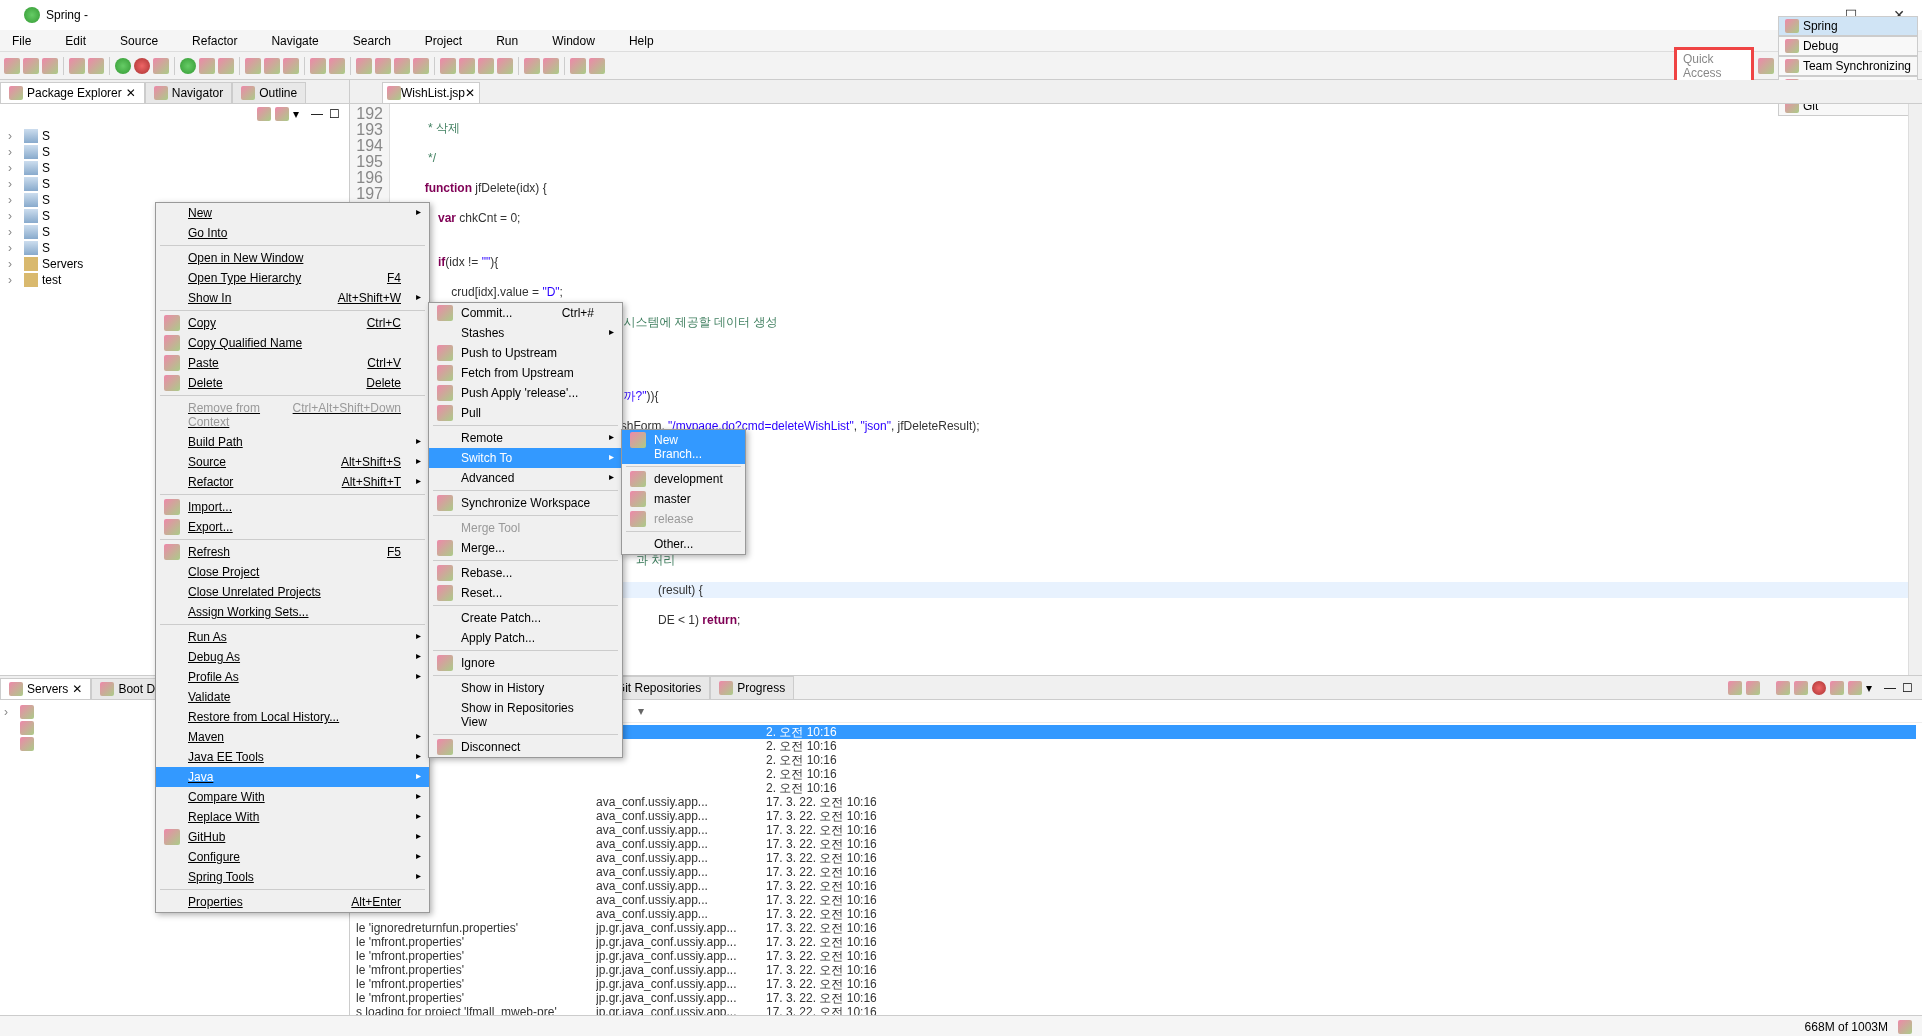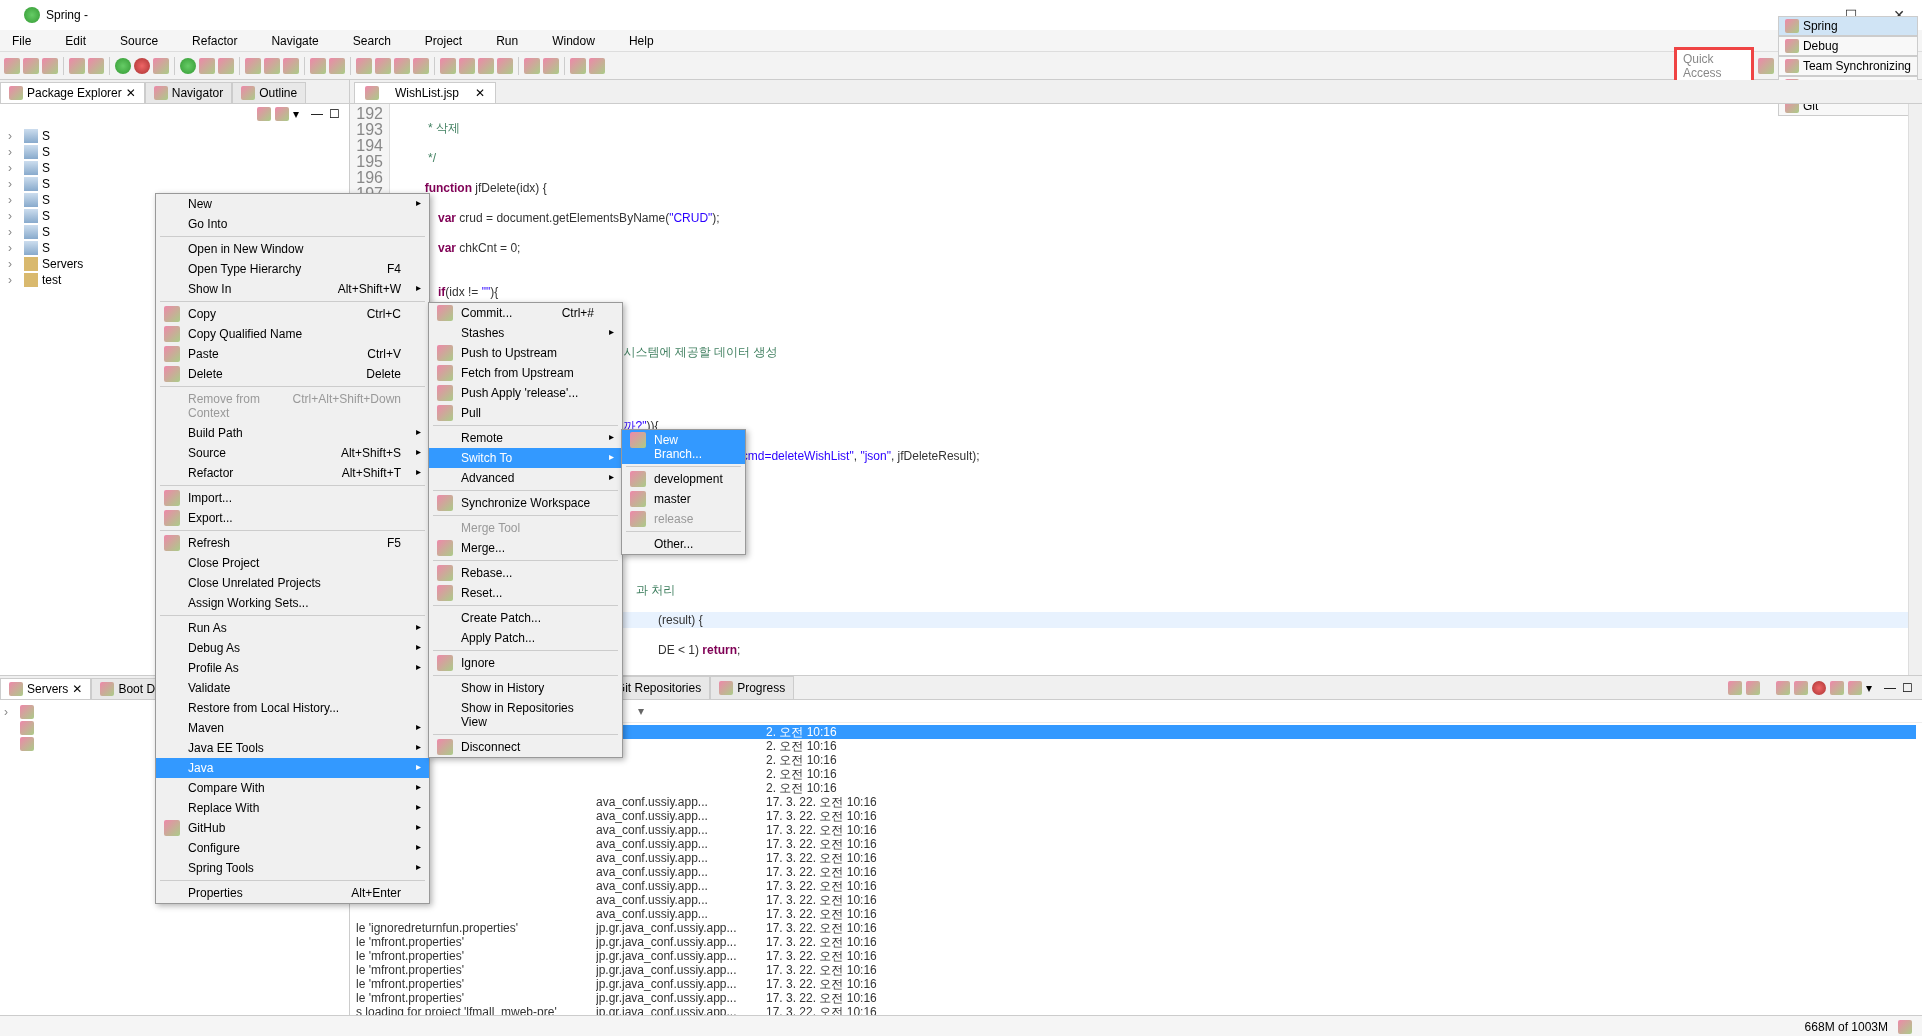--- a/index.html
+++ b/index.html
@@ -29,21 +29,21 @@
 .view-tab.inactive { background: #e8e8e8; }
 .view-toolbar { display: flex; justify-content: flex-end; gap: 4px; padding: 3px 6px; }
 .mini-icon { width: 14px; height: 14px; display: inline-block; }
 .tree { padding: 4px 8px; }
 .tree-item { display: flex; align-items: center; gap: 4px; padding: 1px 0; font-size: 11px; }
 .tree-arrow { color: #888; width: 12px; }
 .tree-icon { width: 14px; height: 14px; display: inline-block; }
 
 .editor-pane { flex: 1; display: flex; flex-direction: column; position: relative; }
 .editor-tabs { display: flex; background: #f0f0f0; border-bottom: 1px solid #ccc; height: 24px; align-items: flex-end; padding-left: 4px; }
-.editor-tab { padding: 3px 10px; border: 1px solid #ccc; border-bottom: none; background: #fff; display: flex; gap: 16px; align-items: center; font-size: 11px; }
+.editor-tab { padding: 3px 4px; border: 1px solid #ccc; border-bottom: none; background: #fff; display: flex; gap: 0; align-items: center; font-size: 11px; margin-left: 28px; }
 .code-area { display: flex; flex: 1; font-family: Consolas, monospace; font-size: 13px; overflow: hidden; position: relative; }
 .gutter { background: #f5f5f5; border-right: 1px solid #ddd; padding: 2px 6px; text-align: right; color: #888; width: 40px; }
 .gutter div { line-height: 16px; font-size: 16px; }
 .code { padding: 2px 8px; white-space: pre; color: #333; flex: 1; }
 .code div { line-height: 16px; }
 .kw { color: #7f0055; font-weight: bold; }
 .str { color: #2a00ff; }
 .cm { color: #3f7f5f; }
 .hl-line { background: #e8f2fe; }
 
@@ -63,21 +63,21 @@
 .statusbar { height: 22px; border-top: 1px solid #ccc; display: flex; justify-content: flex-end; align-items: center; padding: 0 10px; gap: 10px; font-size: 11px; background: #f5f5f5; }
 
 .context-menu { position: absolute; background: #f0f0f0; border: 1px solid #999; box-shadow: 2px 2px 6px rgba(0,0,0,0.3); z-index: 100; }
 .cm-item { padding: 3px 28px 3px 32px; display: flex; justify-content: space-between; gap: 30px; font-size: 12px; position: relative; }
 .cm-item.highlight { background: #3399ff; color: #fff; }
 .cm-item.disabled { color: #999; }
 .cm-sep { height: 1px; background: #ccc; margin: 2px 4px; }
 .cm-arrow::after { content: "▸"; position: absolute; right: 8px; font-size: 10px; }
 .cm-icon { position: absolute; left: 8px; width: 16px; height: 16px; top: 2px; }
 
-#menu1 { left: 155px; top: 193px; width: 275px; }
+#menu1 { left: 155px; top: 202px; width: 275px; text-decoration: underline; }
 #menu2 { left: 428px; top: 302px; width: 195px; }
 #menu3 { left: 621px; top: 429px; width: 125px; }
 
 .sicon { display: inline-block; background: linear-gradient(135deg,#e8a,#ac8); border-radius: 2px; }
 .proj-icon { background: linear-gradient(#cde,#8ac); }
 .fold-icon { background: #d9b96e; }
 .green-c { background: radial-gradient(#6c6,#393); border-radius: 50%; }
 .red-c { background: radial-gradient(#e66,#a33); border-radius: 50%; }
 </style>
 </head>
@@ -271,21 +271,20 @@
           <div>196</div>
           <div>197</div>
           <div>198</div>
           <div>199</div>
           <div>200</div>
         </div>
       <div class="code">
 <div><span class="cm">         * 삭제</span></div>
 <div><span class="cm">         */</span></div>
 <div><span class="kw">        function</span><span> jfDelete(idx) {</span></div>
-<div><span class="kw">            var</span><span> crud = document.getElementsByName(</span><span class="str">"CRUD"</span><span>);</span></div>
 <div><span class="kw">            var</span><span> chkCnt = 0;</span></div>
 <div></div>
 <div><span class="kw">            if</span><span>(idx != </span><span class="str">""</span><span>){</span></div>
 <div><span>                crud[idx].value = </span><span class="str">"D"</span><span>;</span></div>
 <div><span>                jfAddCasData(idx);  </span><span class="cm">// 고객 분석 시스템에 제공할 데이터 생성</span></div>
 <div>            }</div>
 <div></div>
 <div><span class="kw">            if</span><span> (confirm(</span><span class="str">"정말로 삭제하시겠습니까?"</span><span>)){</span></div>
 <div><span>                cfAjaxSubmitForm(document.wishForm, </span><span class="str">"/mypage.do?cmd=deleteWishList"</span><span>, </span><span class="str">"json"</span><span>, jfDeleteResult);</span></div>
 <div>            }</div>

